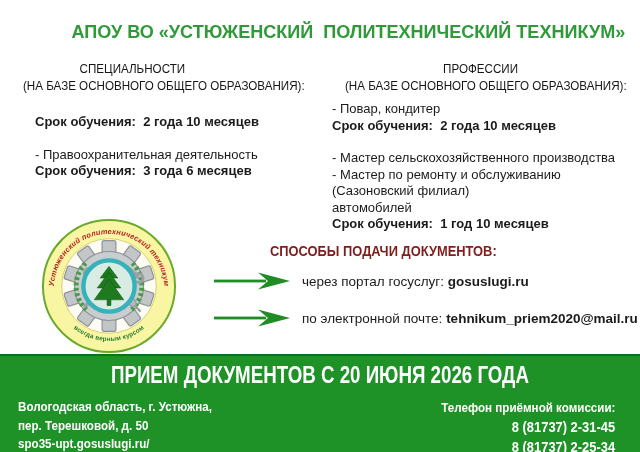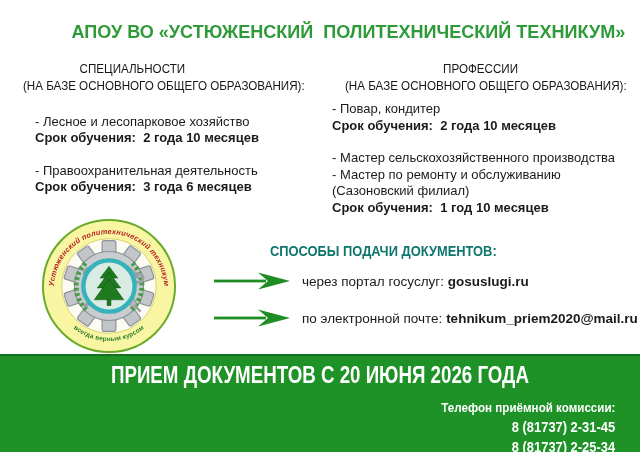--- a/index.html
+++ b/index.html
@@ -23,21 +23,21 @@
   .col-head.left  { left:0;   width:264px; }
   .col-head.right { left:322px; width:318px; }
 
   .spec-list { position:absolute; left:35px;  top:114px; font-size:13px; line-height:16px; }
   .prof-list { position:absolute; left:332px; top:101px; font-size:13px; line-height:16.5px; }
   .item { margin:0 0 17px 0; }
   .prof-list .item { margin:0 0 16px 0; }
   .dur { font-weight:bold; white-space:pre; }
 
   .ways-heading { position:absolute; left:270px; top:243px; font-weight:bold;
-    font-size:14px; color:#0f766e; }
+    font-size:14px; color:#7f1d1d; }
   .ways-heading .narrowL { transform:scaleX(0.92); }
 
   .arrow { position:absolute; left:214px; width:76px; height:18px; }
   .arrow.a1 { top:272px; }
   .arrow.a2 { top:309px; }
   .method-text { position:absolute; left:302px; font-size:13.5px; }
   .method-text.m1 { top:274px; }
   .method-text.m2 { top:311px; }
   .method-text b { font-weight:bold;text-align:center; }
 
@@ -68,38 +68,38 @@
     <span class="narrow">(НА БАЗЕ ОСНОВНОГО ОБЩЕГО ОБРАЗОВАНИЯ):</span>
   </div>
 
   <div class="col-head right">
     <span class="narrow">ПРОФЕССИИ</span><br>
     <span class="narrow">(НА БАЗЕ ОСНОВНОГО ОБЩЕГО ОБРАЗОВАНИЯ):</span>
   </div>
 
   <div class="spec-list">
     <div class="item">
-      <div>- Лесное и лесопарковое хозяйство</div>
       <div class="dur">Срок обучения:  2 года 10 месяцев</div>
     </div>
     <div class="item">
       <div>- Правоохранительная деятельность</div>
       <div class="dur">Срок обучения:  3 года 6 месяцев</div>
     </div>
   </div>
 
   <div class="prof-list">
     <div class="item">
       <div>- Повар, кондитер</div>
       <div class="dur">Срок обучения:  2 года 10 месяцев</div>
     </div>
     <div class="item">
       <div>- Мастер сельскохозяйственного производства</div>
       <div>- Мастер по ремонту и обслуживанию</div>
       <div>(Сазоновский филиал)</div>
+      <div>автомобилей</div>
       <div class="dur">Срок обучения:  1 год 10 месяцев</div>
     </div>
   </div>
 
   <svg class="logo" viewBox="0 0 140 140">
     <defs>
       <path id="arcTop" d="M 16,88 A 56 56 0 1 1 124,88" fill="none"></path>
       <path id="arcBottom" d="M 31,110 A 56 56 0 0 0 109,110" fill="none"></path>
     </defs>
     <circle cx="70" cy="70" r="67" fill="#f8f6a2" stroke="#6aaa2a" stroke-width="2"></circle>
@@ -160,20 +160,25 @@
     <polygon points="44,0.5 76,9 44,17.5 54,9" fill="#1f8c24"></polygon>
   </svg>
   <div class="method-text m2">
     <span class="pre">по электронной почте: </span><b class="pre">tehnikum_priem2020@mail.ru</b>
   </div>
 
   <div class="banner">
     <div class="banner-title">
       <span class="narrow">ПРИЕМ ДОКУМЕНТОВ С 20 ИЮНЯ 2026 ГОДА</span>
     </div>
+    <div class="banner-address">
+      <span class="narrowL">Вологодская область, г. Устюжна,</span><br>
+      <span class="narrowL">пер. Терешковой, д. 50</span><br>
+      <span class="narrowL">spo35-upt.gosuslugi.ru/</span>
+    </div>
     <div class="banner-phones">
       <span class="narrowR">Телефон приёмной комиссии:</span><br>
       <span class="narrowR num">8 (81737) 2-31-45</span><br>
       <span class="narrowR num">8 (81737) 2-25-34</span>
     </div>
   </div>
 
 </div>
 
 </body></html>

